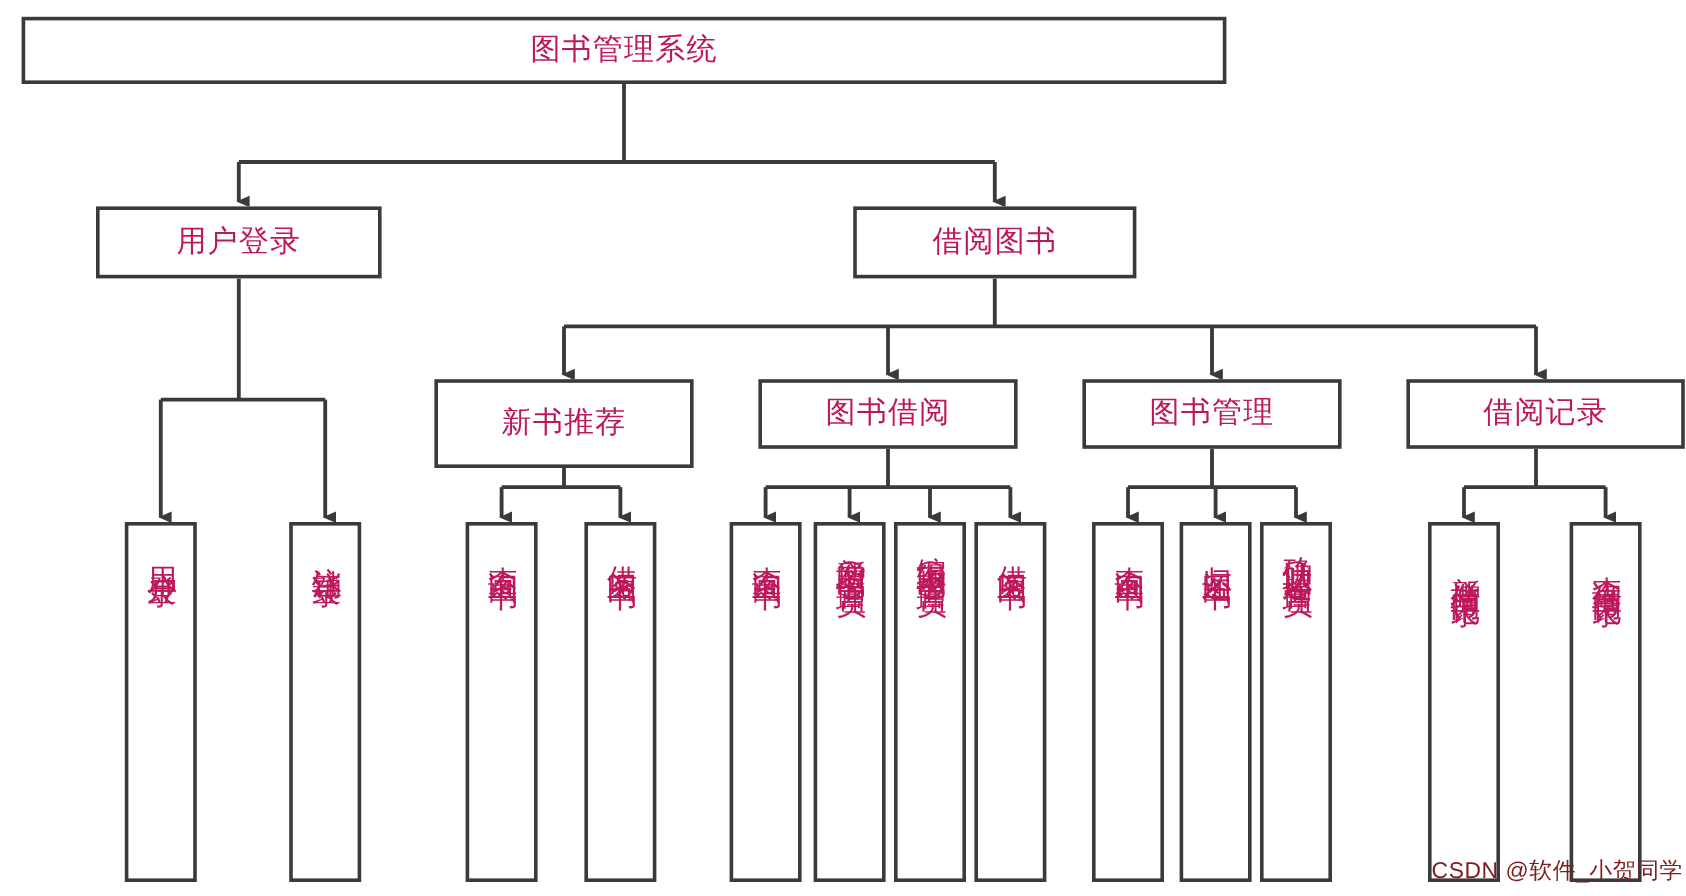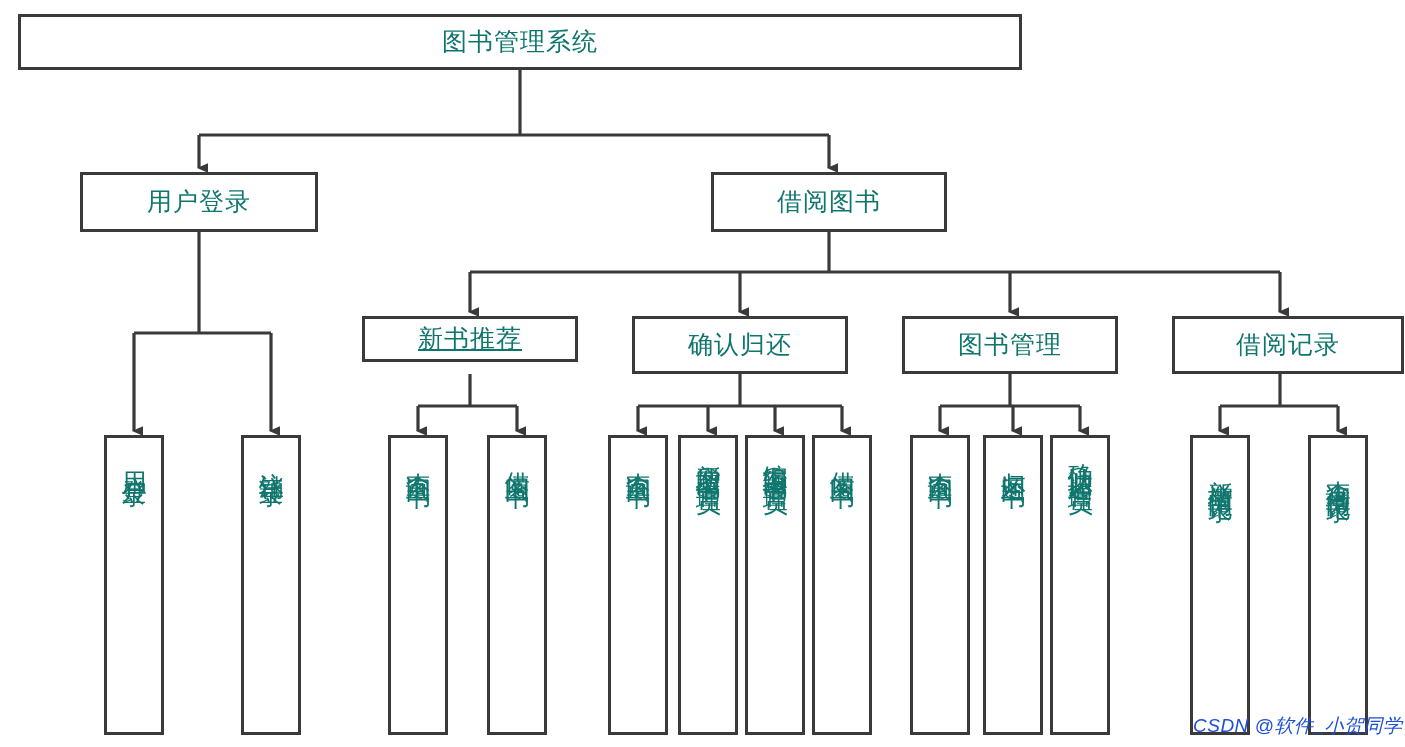--- a/index.html
+++ b/index.html
@@ -26,21 +26,21 @@
     pointer-events: none;
   }
   .node {
     position: absolute;
     box-sizing: border-box;
     border: 3px solid #3a3a3a;
     background: #ffffff;
     display: flex;
     align-items: center;
     justify-content: center;
-    color: #0f766e;
+    color: #be185d;
     line-height: 1.18;
   }
   .node.horiz {
     font-size: 25px;
     letter-spacing: 1px;
   }
   .node.root {
     font-size: 25px;
     border-width: 3px;
   }
@@ -53,24 +53,23 @@
   .vtext {
     writing-mode: vertical-rl;
     text-orientation: upright;
     letter-spacing: 4px;
     white-space: nowrap;
     display: block;
   }
   .watermark {
     position: absolute;
     font-size: 19px;
-    color: #1d4ed8;
+    color: #7f1d1d;
     white-space: nowrap;
     letter-spacing: 0.5px;
-    font-style: italic;
   }
 </style>
 </head>
 <body>
 
 <div id="canvas">
 
   <svg id="wires" viewBox="0 0 1405 747" xmlns="http://www.w3.org/2000/svg">
     <defs>
       <marker id="arrow" markerWidth="12" markerHeight="12" refX="5.2" refY="9" orient="auto" markerUnits="userSpaceOnUse">
@@ -128,26 +127,26 @@
   </div>
 
   <div class="node horiz" style="left:80px; top:172px; width:238px; height:60px;">
     <span>用户登录</span>
   </div>
 
   <div class="node horiz" style="left:711px; top:172px; width:236px; height:60px;">
     <span>借阅图书</span>
   </div>
 
-  <div class="node horiz" style="left:362px; top:316px; width:216px; height:46px;text-decoration:underline;">
+  <div class="node horiz" style="left:362px; top:316px; width:216px; height:74px;">
     <span>新书推荐</span>
   </div>
 
   <div class="node horiz" style="left:632px; top:316px; width:216px; height:58px;">
-    <span>确认归还</span>
+    <span>图书借阅</span>
   </div>
 
   <div class="node horiz" style="left:902px; top:316px; width:216px; height:58px;">
     <span>图书管理</span>
   </div>
 
   <div class="node horiz" style="left:1172px; top:316px; width:232px; height:58px;text-align:center;">
     <span>借阅记录</span>
   </div>
 

